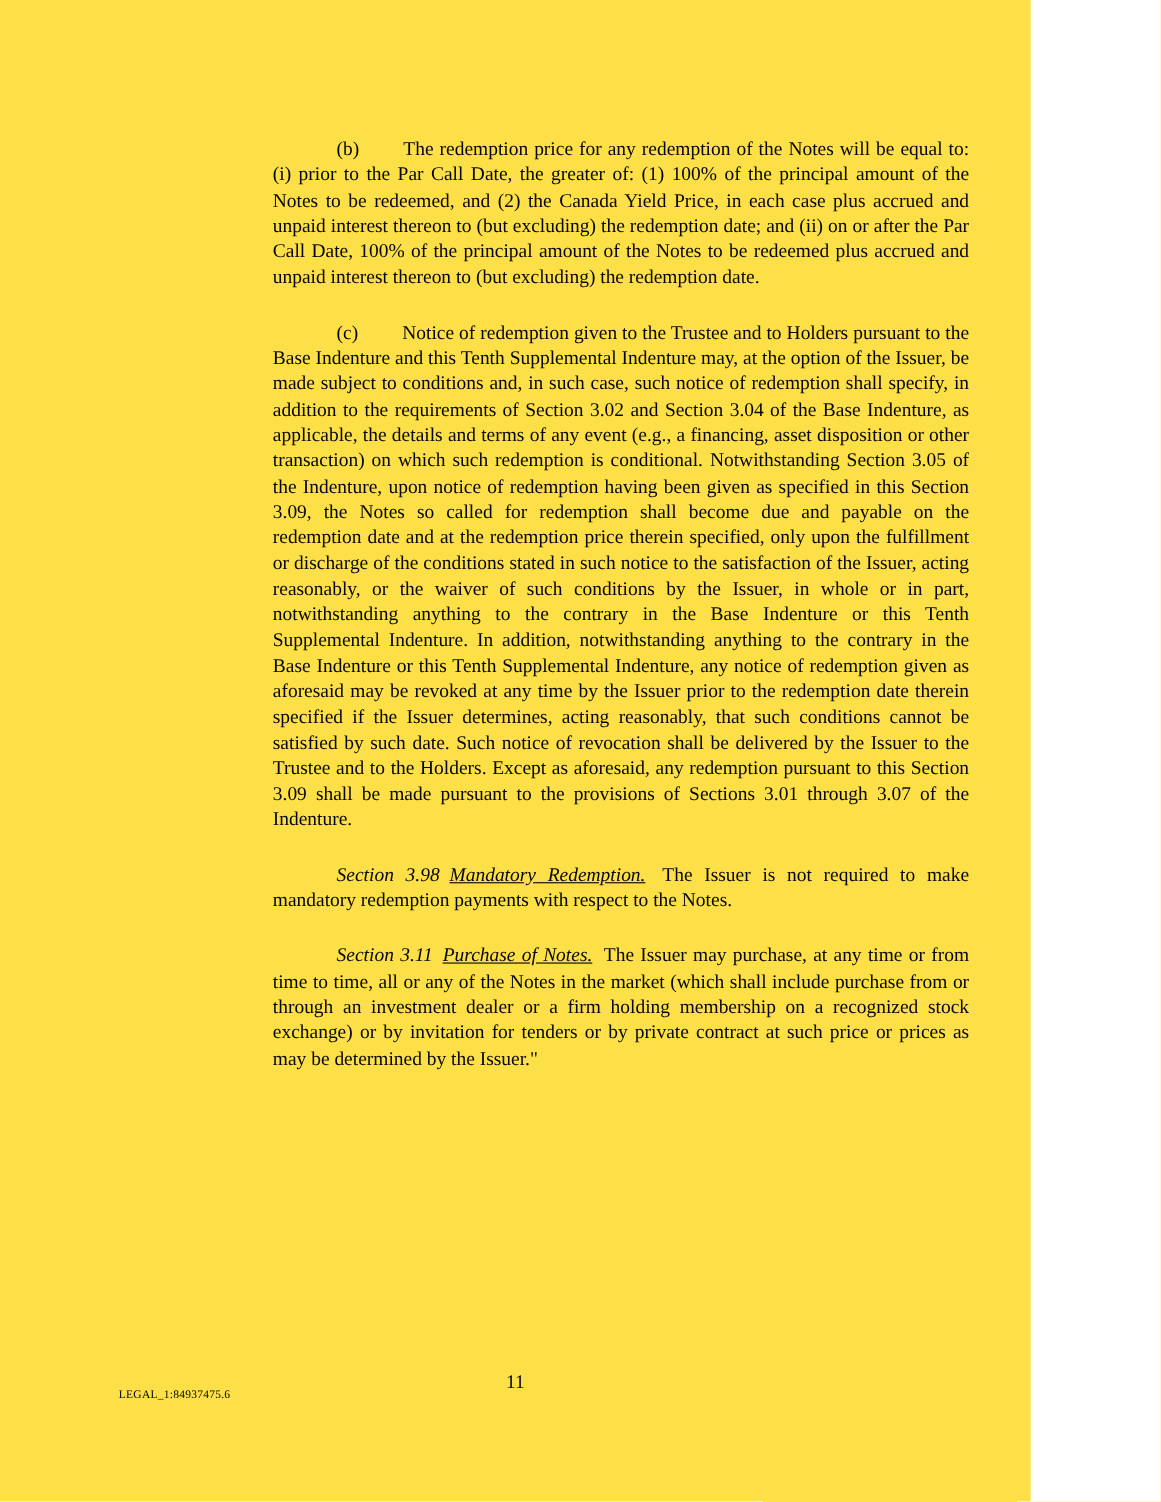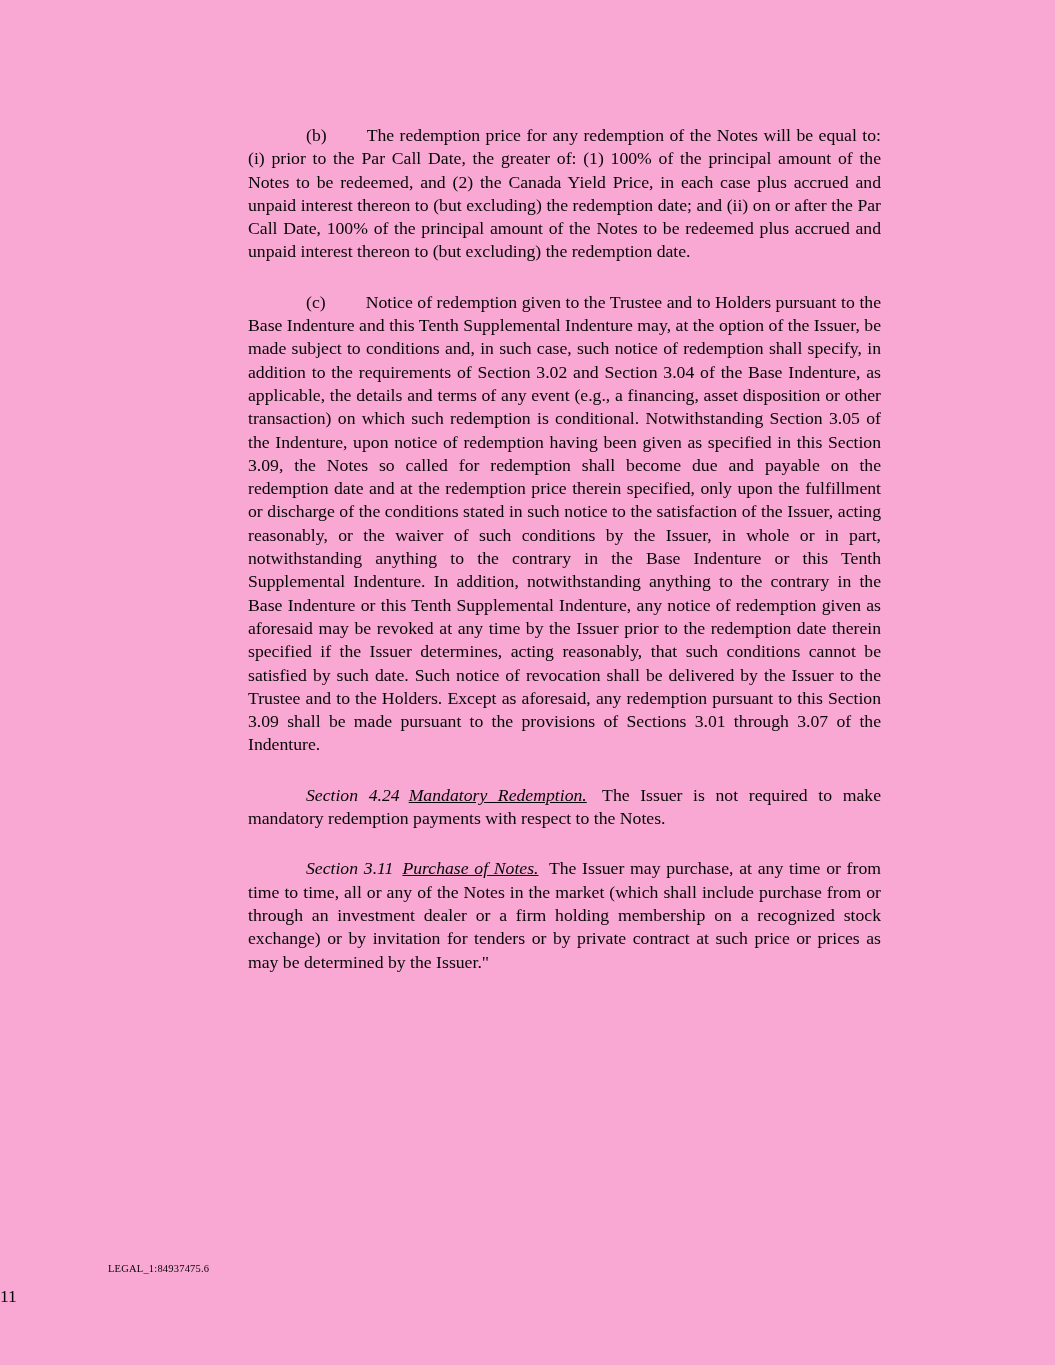--- a/index.html
+++ b/index.html
@@ -2,23 +2,23 @@
 <html><head>
 <meta charset="utf-8">
 <style>
   html, body {
     margin: 0;
     padding: 0;
     background: #ffffff;
   }
   .page {
     position: relative;
-    width: 1055px;
+    width: 937px;
     height: 1365px;
-    background: #f9a8d4;
+    background: #fde047;
     color: #060606;
     font-family: "Liberation Serif", "DejaVu Serif", serif;
     overflow: hidden;
   }
   .content {
     position: absolute;
     left: 248px;
     top: 124px;
     width: 633px;
     font-size: 17.7px;
@@ -50,37 +50,36 @@
     left: 108px;
     top: 1263px;
     font-size: 10.5px;
     letter-spacing: 0.2px;
   }
   .page-number {
     position: absolute;
     left: 0;
     top: 1246px;
     width: 100%;
-    text-align: left;
+    text-align: center;
     font-size: 17.5px;
-    margin-top: 40px;
   }
 </style>
 </head>
 <body>
 
 <div class="page">
 
   <div class="content">
 
     <p class="para"><span class="para-label">(b)</span><span class="tab-gap"></span><span class="para-text">The redemption price for any redemption of the Notes will be equal to: (i) prior to the Par Call Date, the greater of: (1) 100% of the principal amount of the Notes to be redeemed, and (2) the Canada Yield Price, in each case plus accrued and unpaid interest thereon to (but excluding) the redemption date; and (ii) on or after the Par Call Date, 100% of the principal amount of the Notes to be redeemed plus accrued and unpaid interest thereon to (but excluding) the redemption date.</span></p>
 
     <p class="para"><span class="para-label">(c)</span><span class="tab-gap"></span><span class="para-text">Notice of redemption given to the Trustee and to Holders pursuant to the Base Indenture and this Tenth Supplemental Indenture may, at the option of the Issuer, be made subject to conditions and, in such case, such notice of redemption shall specify, in addition to the requirements of Section 3.02 and Section 3.04 of the Base Indenture, as applicable, the details and terms of any event (e.g., a financing, asset disposition or other transaction) on which such redemption is conditional. Notwithstanding Section 3.05 of the Indenture, upon notice of redemption having been given as specified in this Section 3.09, the Notes so called for redemption shall become due and payable on the redemption date and at the redemption price therein specified, only upon the fulfillment or discharge of the conditions stated in such notice to the satisfaction of the Issuer, acting reasonably, or the waiver of such conditions by the Issuer, in whole or in part, notwithstanding anything to the contrary in the Base Indenture or this Tenth Supplemental Indenture. In addition, notwithstanding anything to the contrary in the Base Indenture or this Tenth Supplemental Indenture, any notice of redemption given as aforesaid may be revoked at any time by the Issuer prior to the redemption date therein specified if the Issuer determines, acting reasonably, that such conditions cannot be satisfied by such date. Such notice of revocation shall be delivered by the Issuer to the Trustee and to the Holders. Except as aforesaid, any redemption pursuant to this Section 3.09 shall be made pursuant to the provisions of Sections 3.01 through 3.07 of the Indenture.</span></p>
 
-    <p class="para"><span class="sec-num">Section 4.24</span><span class="sec-title">Mandatory Redemption.</span> <span class="para-text">The Issuer is not required to make mandatory redemption payments with respect to the Notes.</span></p>
+    <p class="para"><span class="sec-num">Section 3.98</span><span class="sec-title">Mandatory Redemption.</span> <span class="para-text">The Issuer is not required to make mandatory redemption payments with respect to the Notes.</span></p>
 
     <p class="para"><span class="sec-num">Section 3.11</span><span class="sec-title">Purchase of Notes.</span> <span class="para-text">The Issuer may purchase, at any time or from time to time, all or any of the Notes in the market (which shall include purchase from or through an investment dealer or a firm holding membership on a recognized stock exchange) or by invitation for tenders or by private contract at such price or prices as may be determined by the Issuer."</span></p>
 
   </div>
 
   <div class="page-number">11</div>
 
   <div class="footer-ref">LEGAL_1:84937475.6</div>
 
 </div>

